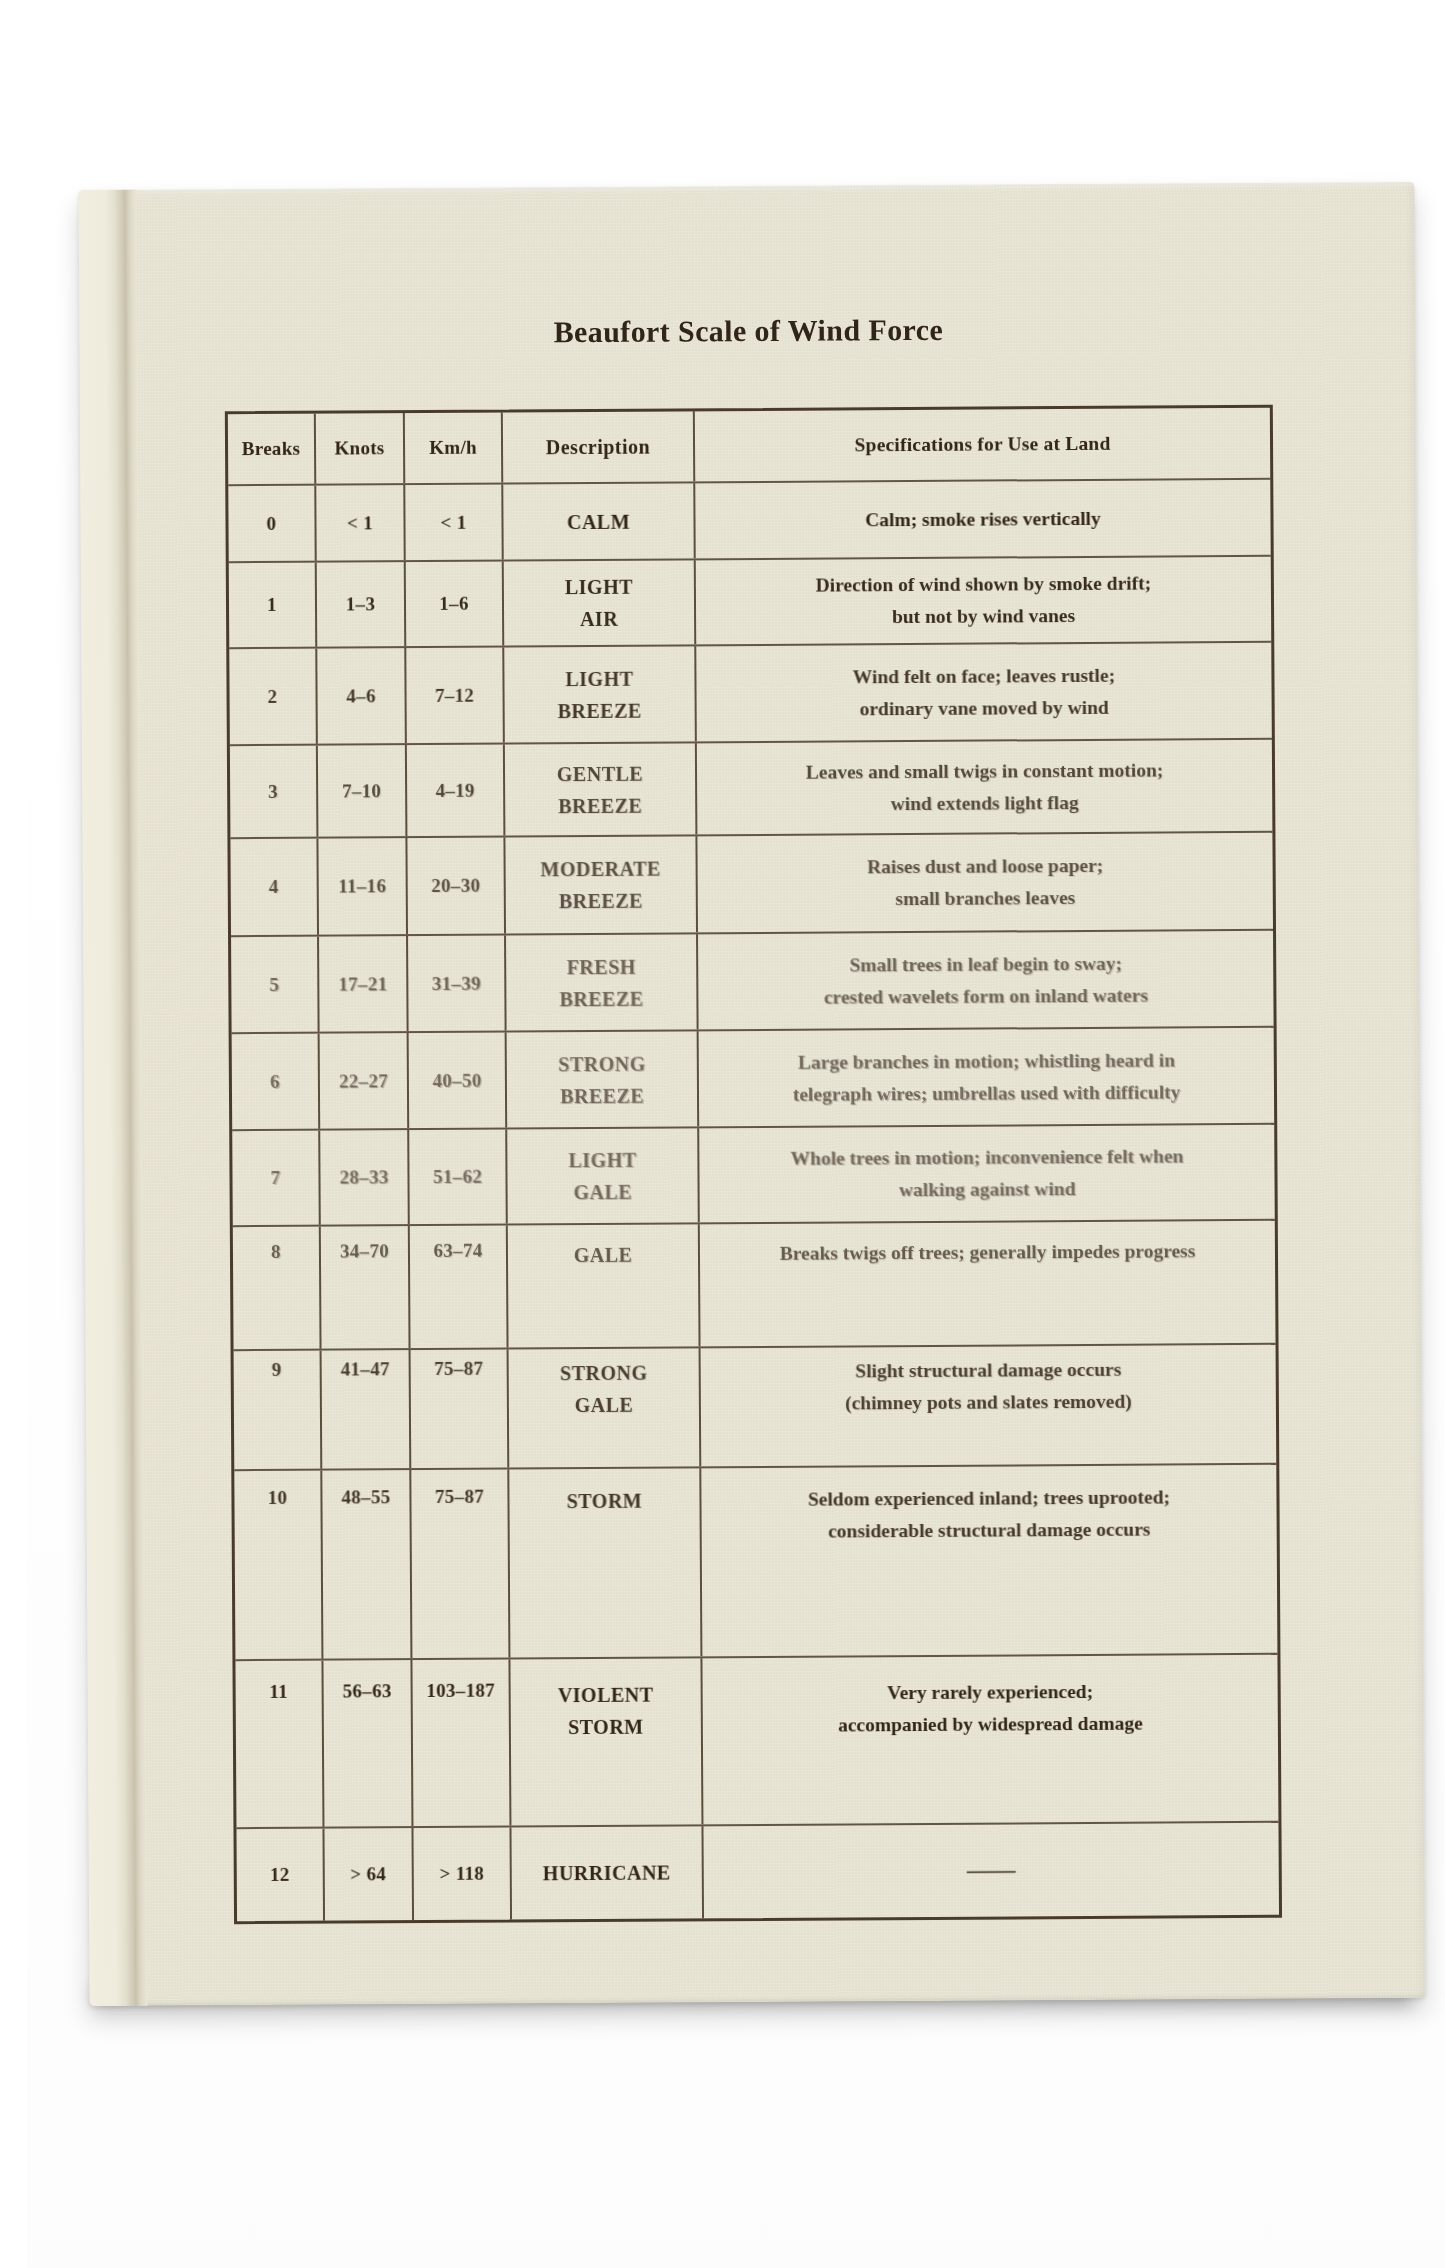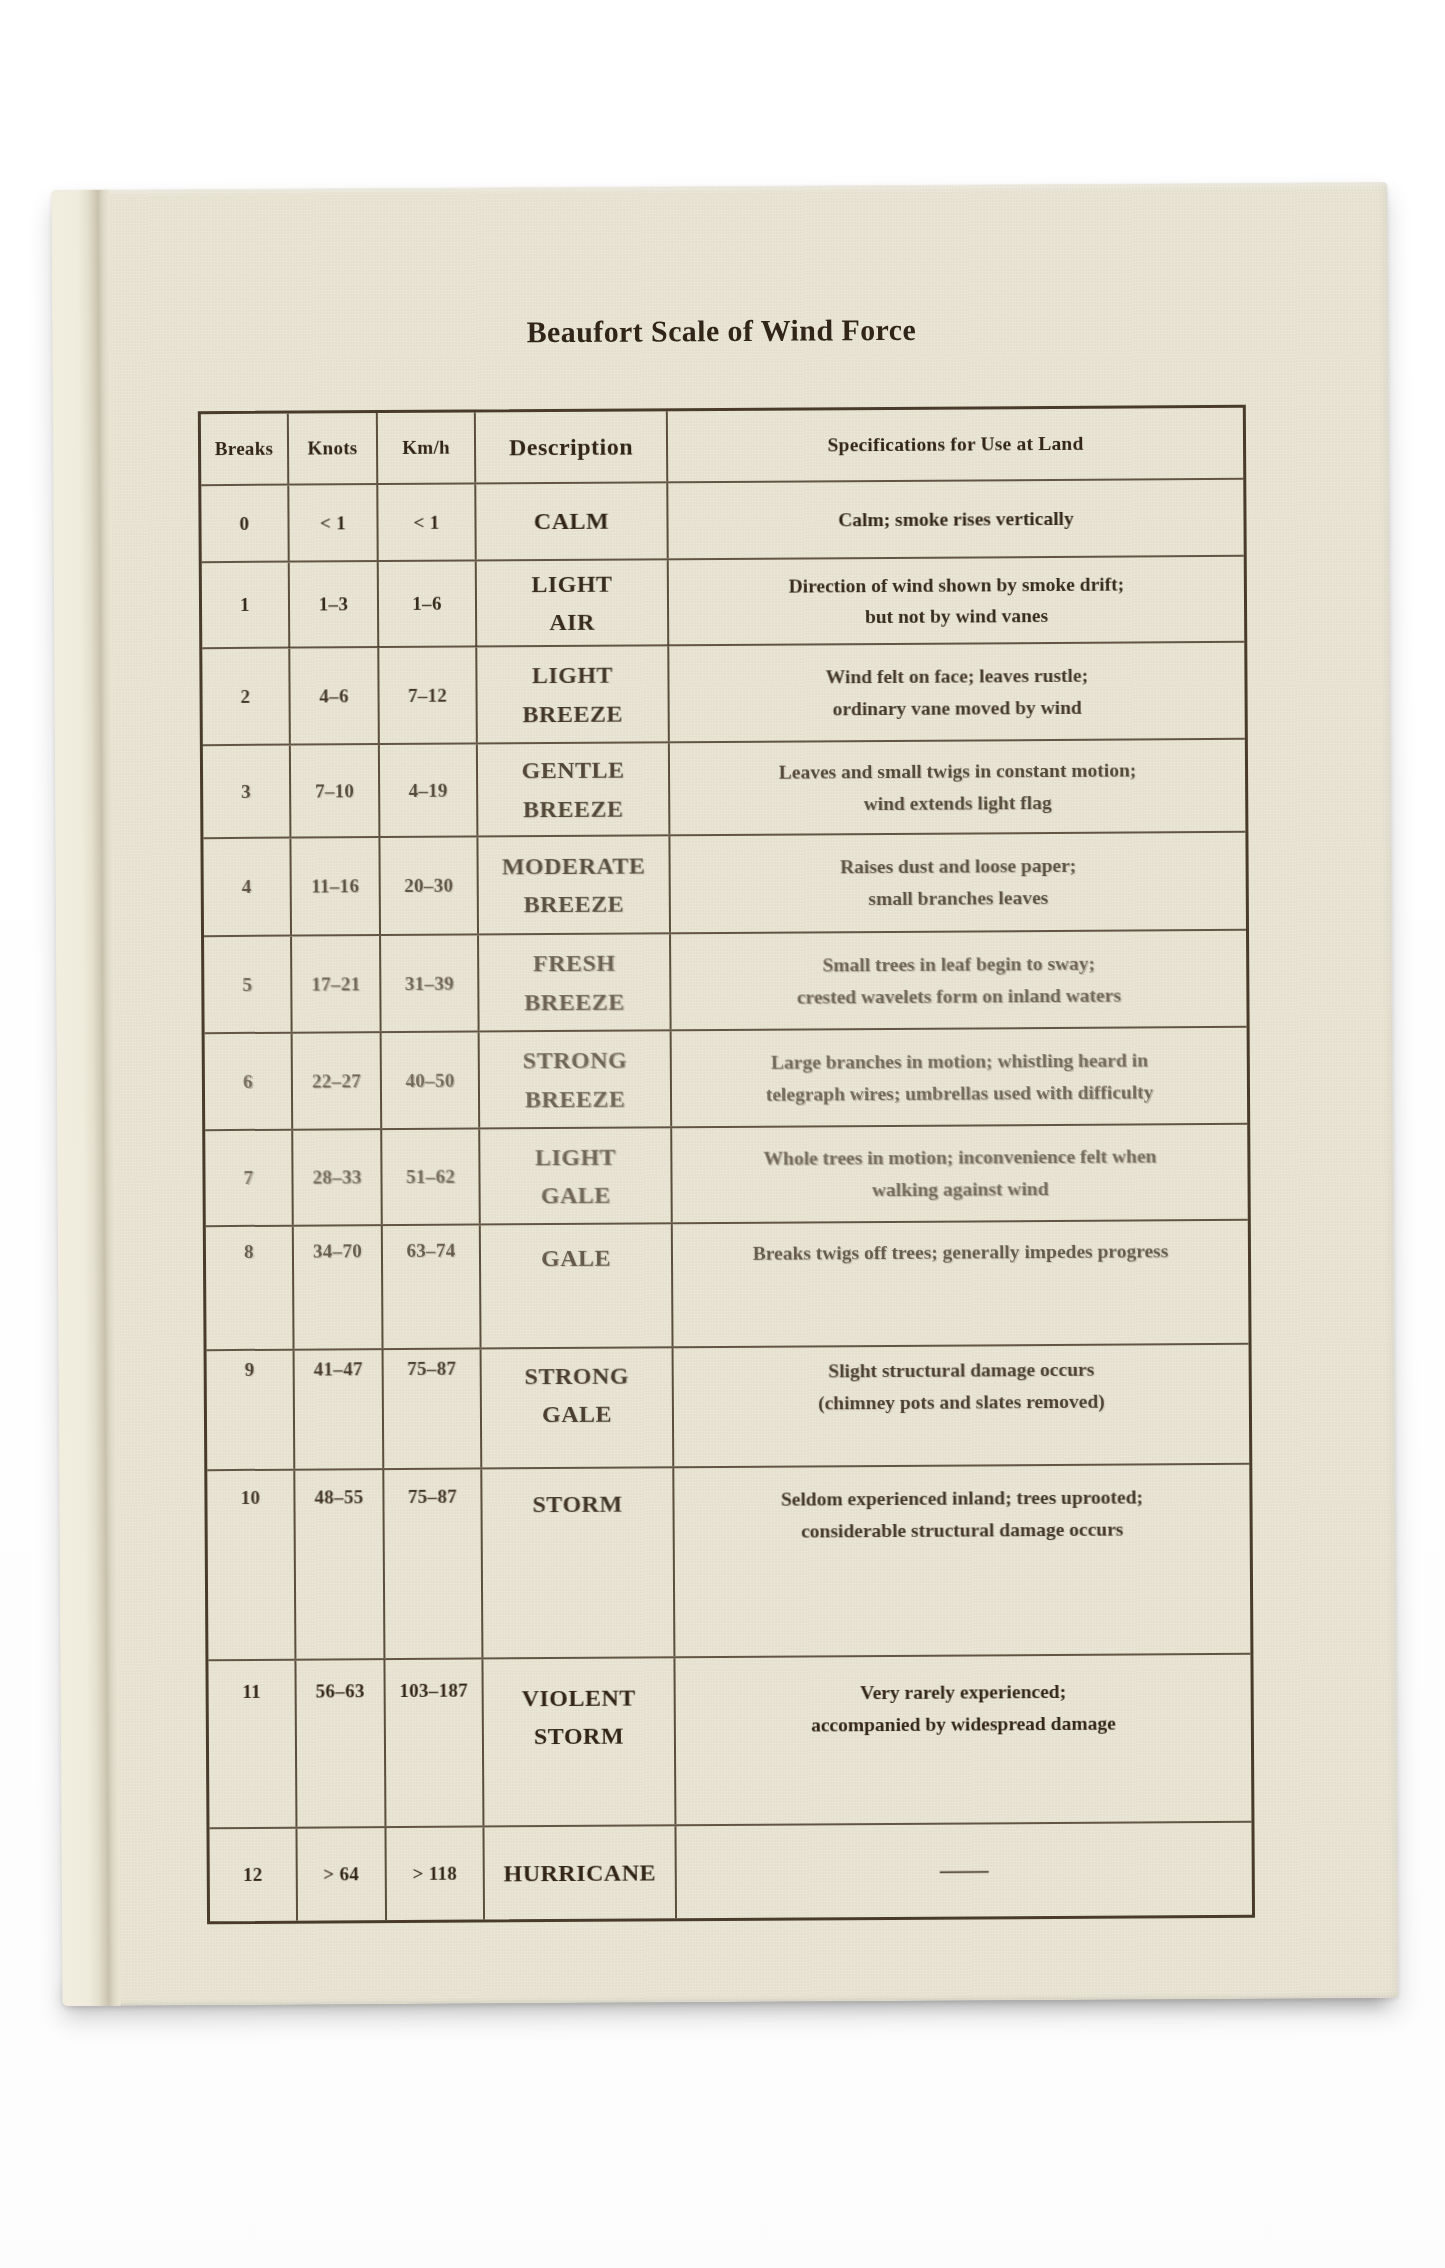--- a/index.html
+++ b/index.html
@@ -6,20 +6,21 @@
   body{
     width:1445px;height:2268px;
     background:#ffffff;
     font-family:"Liberation Serif", serif;
     position:relative;
     overflow:hidden;
   }
   .photo{
     position:absolute;inset:0;
     background:linear-gradient(180deg,#ffffff 0%,#fefefe 60%,#fcfcfc 100%);
+    margin-left:27px;
   }
   
   .page-edge{
     position:absolute;
     left:66px;top:1978px;width:1318px;height:16px;
     background:linear-gradient(180deg,#f6f4ea,#e9e6d8);
     border-radius:3px;
     box-shadow:0 10px 16px rgba(0,0,0,0.22);
   }
   .book{
@@ -81,21 +82,21 @@
   .td:last-child{border-right:none;}
   .tr.top .td{justify-content:flex-start;padding-top:var(--pt,14px);}
   .line{
     font-weight:700;
     color:rgb(50 37 23 / var(--ia,1));
     filter:blur(var(--bl,0px));
     text-shadow:1.3px 1.1px 0.6px rgb(50 37 23 / var(--ga,0));
   }
   .tr.header .line{font-size:21px;letter-spacing:0.2px;}
   .td.num .line{font-size:19px;letter-spacing:0.3px;}
-  .td.desc .line{font-size:24px;letter-spacing:0.5px;line-height:1.6;}
+  .td.desc .line{font-size:20px;letter-spacing:0.5px;line-height:1.6;}
   .td.spec .line{font-size:19.5px;line-height:1.62;}
   .td.spec .line.dash{transform:scaleX(2.3);font-size:21px;}
 </style>
 </head>
 <body>
 
 <div class="photo">
   <div class="page-edge"></div>
   <div class="book">
     <div class="spine"></div>

